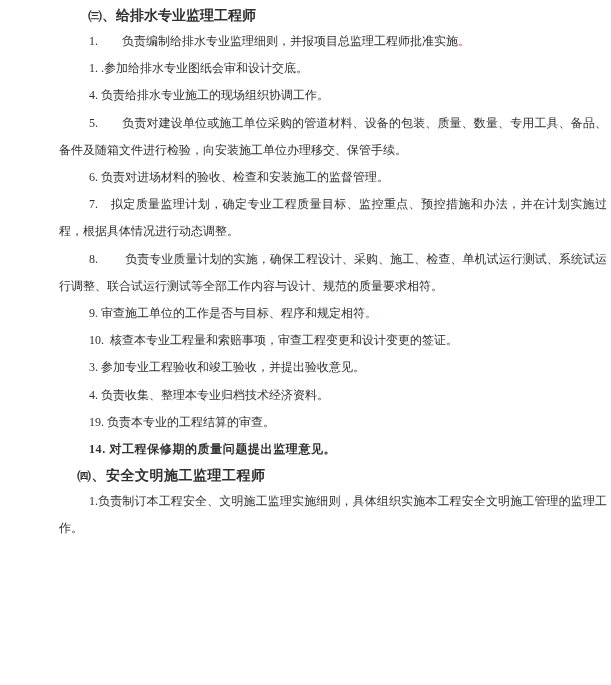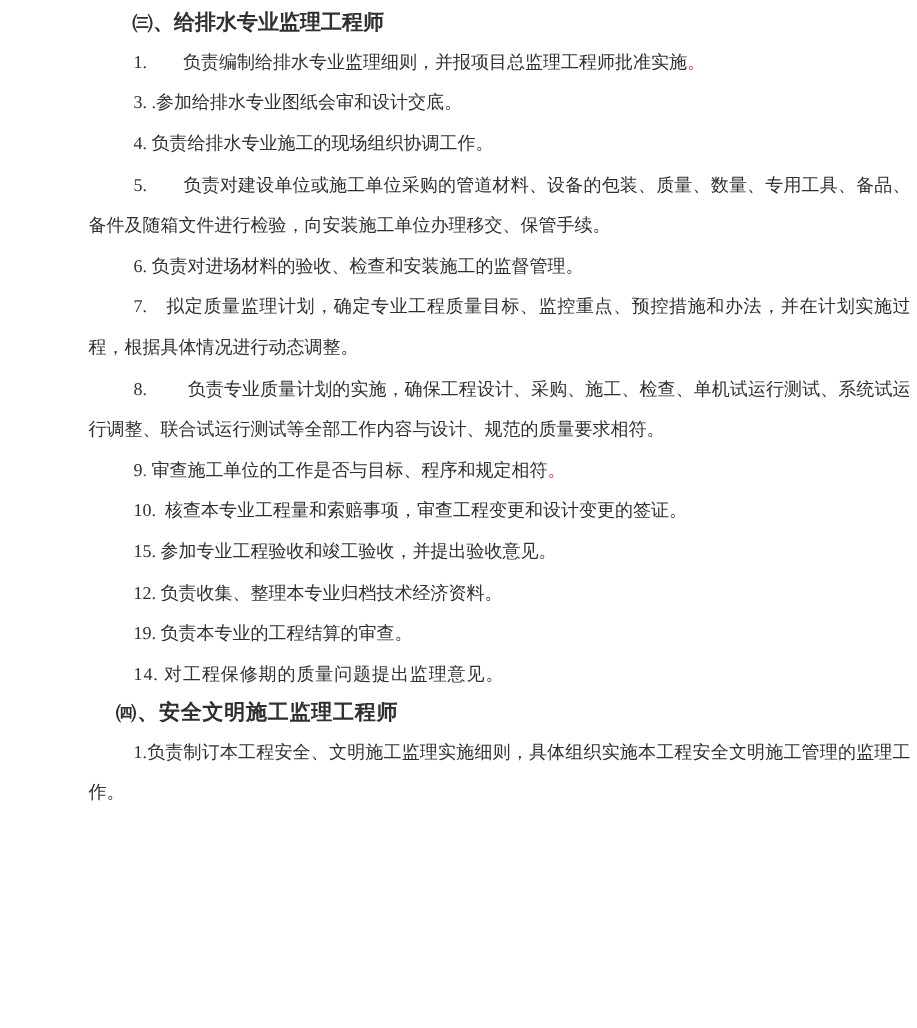--- a/index.html
+++ b/index.html
@@ -24,36 +24,36 @@
     word-break: break-all;
   }
   h3.sec-heading {
     margin: 0;
     font-size: 14px;
     line-height: 25px;
     font-weight: 700;
   }
   .sec-3 { text-indent: 29px; }
   .sec-4 { text-indent: 18px; letter-spacing: 0.5px; }
-  .ls { letter-spacing: 0.6px; }
+  .ls { letter-spacing: 0.6px; font-weight: bold; }
   .red { color: var(--red, #cc2a2a); }
 </style>
 </head>
 <body>
 
 <div class="page">
   <h3 class="sec-heading sec-3"><span>㈢、给排水专业监理工程师</span></h3>
   <p class="body-p"><span>1.　　负责编制给排水专业监理细则，并报项目总监理工程师批准实施</span><span class="red">。</span></p>
-  <p class="body-p"><span>3. .参加给排水专业图纸会审和设计交底。</span></p>
+  <p class="body-p"><span>1. .参加给排水专业图纸会审和设计交底。</span></p>
   <p class="body-p"><span>4. 负责给排水专业施工的现场组织协调工作。</span></p>
   <p class="body-p"><span>5.　　负责对建设单位或施工单位采购的管道材料、设备的包装、质量、数量、专用工具、备品、备件及随箱文件进行检验，向安装施工单位办理移交、保管手续。</span></p>
   <p class="body-p"><span>6. 负责对进场材料的验收、检查和安装施工的监督管理。</span></p>
   <p class="body-p"><span>7.　拟定质量监理计划，确定专业工程质量目标、监控重点、预控措施和办法，并在计划实施过程，根据具体情况进行动态调整。</span></p>
   <p class="body-p"><span>8.　　 负责专业质量计划的实施，确保工程设计、采购、施工、检查、单机试运行测试、系统试运行调整、联合试运行测试等全部工作内容与设计、规范的质量要求相符。</span></p>
   <p class="body-p"><span>9</span><span class="red">.</span><span> 审查施工单位的工作是否与目标、程序和规定相符</span><span class="red">。</span></p>
   <p class="body-p"><span>10. 核查本专业工程量和索赔事项，审查工程变更和设计变更的签证。</span></p>
-  <p class="body-p"><span>15. 参加专业工程验收和竣工验收，并提出验收意见。</span></p>
-  <p class="body-p"><span>12. 负责收集、整理本专业归档技术经济资料。</span></p>
+  <p class="body-p"><span>3. 参加专业工程验收和竣工验收，并提出验收意见。</span></p>
+  <p class="body-p"><span>4. 负责收集、整理本专业归档技术经济资料。</span></p>
   <p class="body-p"><span>19. 负责本专业的工程结算的审查。</span></p>
   <p class="body-p ls"><span>14. 对工程保修期的质量问题提出监理意见。</span></p>
   <h3 class="sec-heading sec-4"><span>㈣、安全文明施工监理工程师</span></h3>
   <p class="body-p"><span>1.负责制订本工程安全、文明施工监理实施细则，具体组织实施本工程安全文明施工管理的监理工作。</span></p>
 </div>
 
 </body></html>

